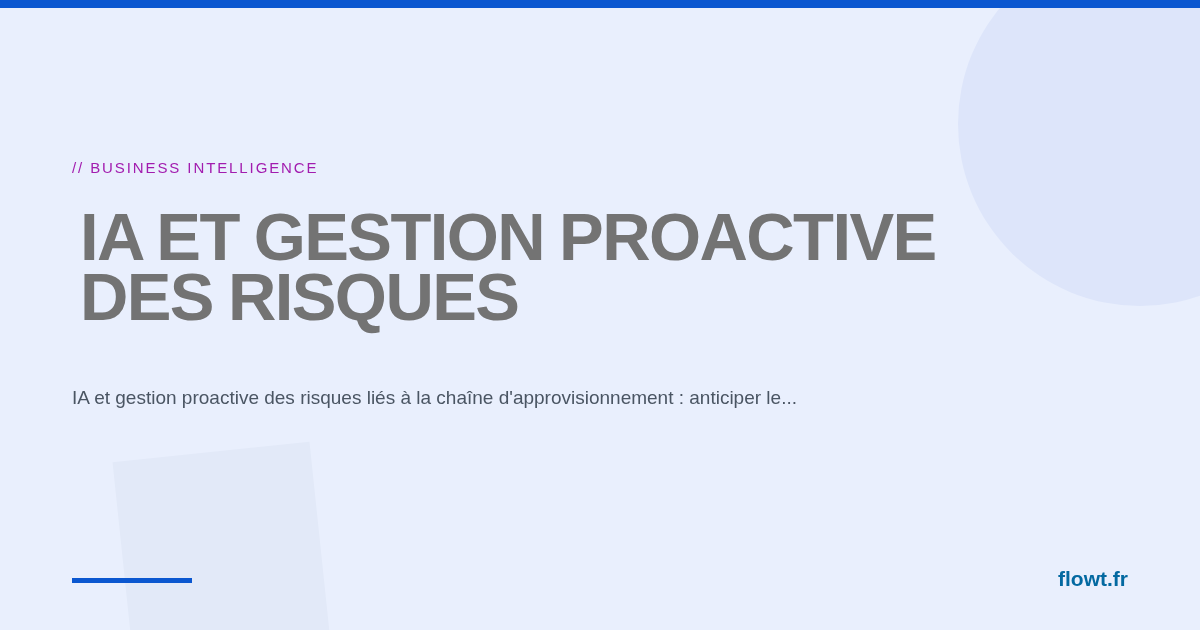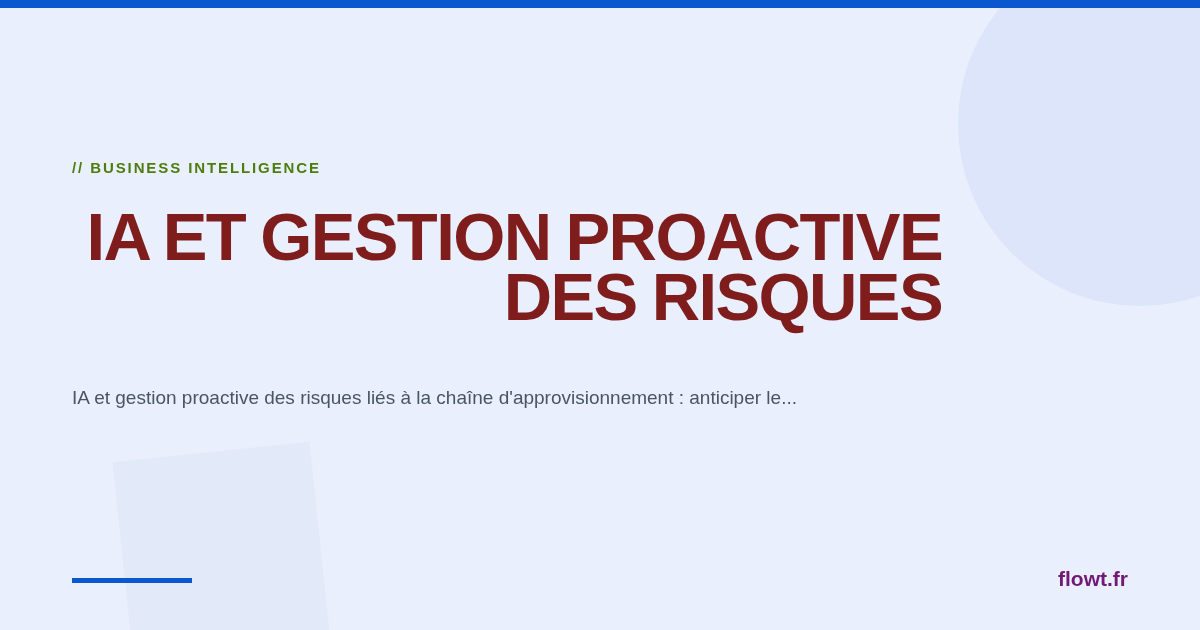--- a/index.html
+++ b/index.html
@@ -63,41 +63,40 @@
   .content {
     position: absolute;
     z-index: 3;
     left: 72px;
     top: 160px;
     width: 900px;
   }
 
   .eyebrow {
     font-size: 15px;
-    font-weight: bold;
+    font-weight: normal;
     letter-spacing: 1.9px;
-    color: #4d7c0f;
+    color: #a21caf;
     line-height: 1;
     margin: 0 0 32px 0;
     text-transform: uppercase;
     white-space: nowrap;
   }
 
   .headline {
-    margin: 0;
+    margin: 8px;
     font-size: 67px;
     line-height: 60px;
     font-weight: 900;
     letter-spacing: -1.6px;
-    color: #7f1d1d;
+    color: #737373;
     text-transform: uppercase;
     font-stretch: condensed;
     max-width: 870px;
     word-spacing: -2px;
-    text-align: right;
   }
 
   .description {
     margin: 56px 0 0 0;
     font-size: 19px;
     line-height: 29px;
     color: #4a5563;
     font-weight: 400;
     max-width: 790px;
   }
@@ -114,21 +113,21 @@
     border-radius: 0;
   }
 
   .brand {
     position: absolute;
     z-index: 3;
     right: 72px;
     top: 568px;
     font-size: 21px;
     font-weight: bold;
-    color: #701a75;
+    color: #0369a1;
     letter-spacing: 0px;
     line-height: 1;
   }
 </style>
 </head>
 <body>
 
 <div class="og-card">
 
   <div class="deco-topbar"></div>

